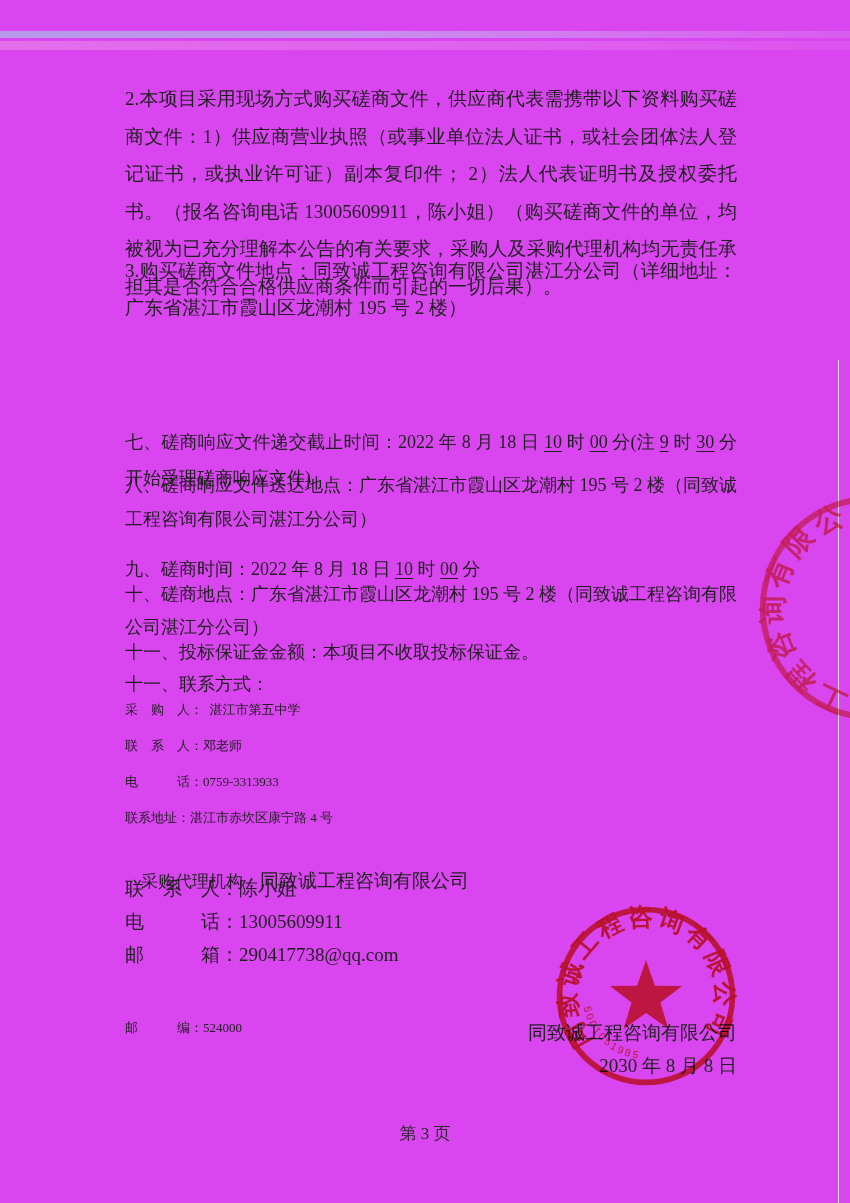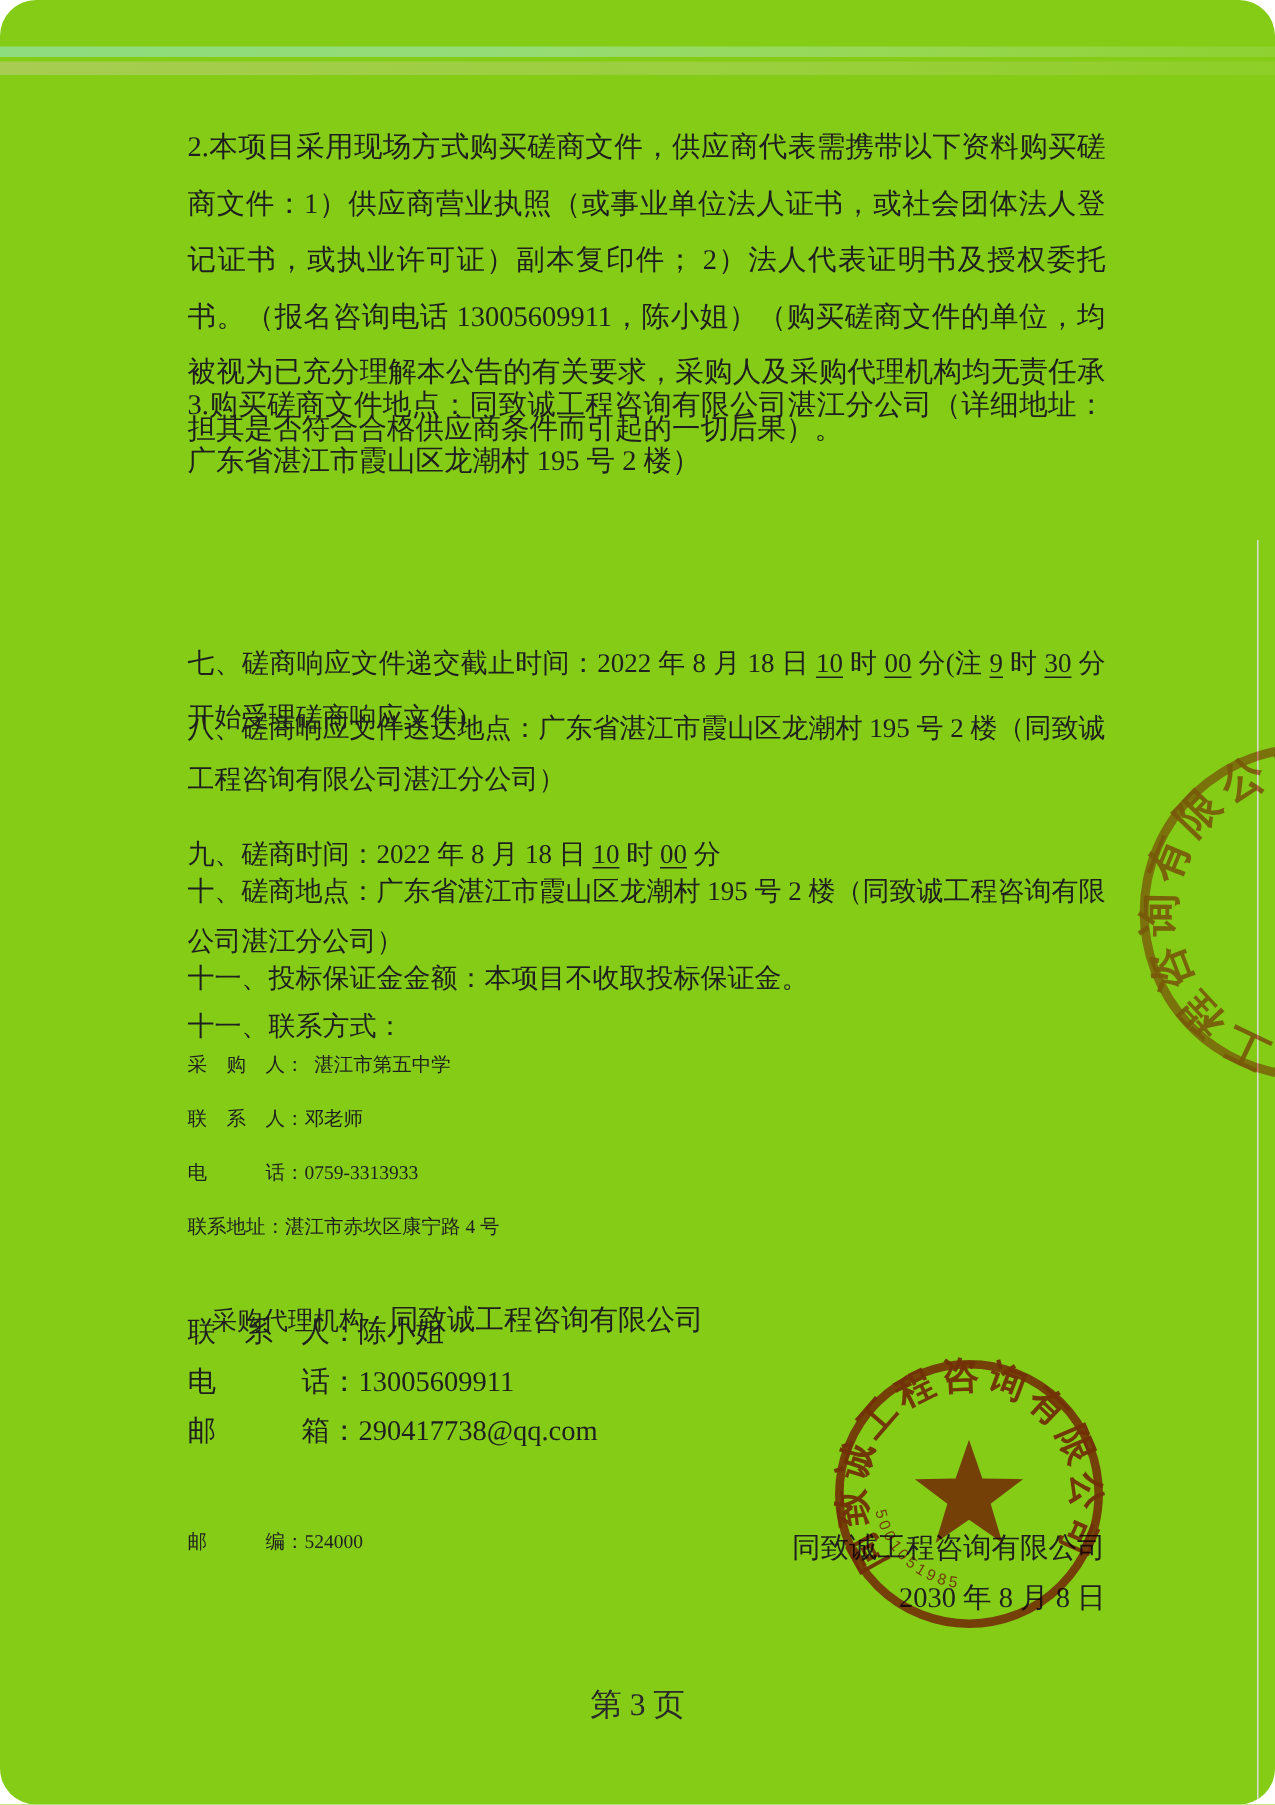--- a/index.html
+++ b/index.html
@@ -1,24 +1,23 @@
 <!DOCTYPE html>
 <html><head>
 <meta charset="utf-8">
 <style>
   html, body { margin: 0; padding: 0; }
   .page {
     position: relative;
     width: 850px;
     height: 1203px;
-    background: #84cc16;
+    background: #d946ef;
     overflow: hidden;
     font-family: "Liberation Serif", "DejaVu Serif", serif;
     color: #1f1f1f;
-    border-radius: 24px;
   }
   
   .band-cyan {
     position: absolute; left: 0; top: 31px; width: 100%; height: 7px;
     background: linear-gradient(to right,
       rgba(150,236,229,0.50), rgba(170,240,234,0.45) 40%,
       rgba(200,246,241,0.28) 70%, rgba(215,248,244,0.12) 100%);
   }
   .band-pink {
     position: absolute; left: 0; top: 41px; width: 100%; height: 9px;
@@ -36,21 +35,21 @@
   .sec-big .sm { font-size: 19px; }
   .sec { font-size: 18px; }
   .u { text-decoration: underline; text-underline-offset: 3px; }
   .contact-line { font-size: 13px; line-height: 36px; white-space: pre; }
   .contact-line2 { font-size: 19px; line-height: 33px; white-space: pre; }
   .agency-line { line-height: 30px; white-space: pre; }
   .agency-line .lbl { font-size: 17px; }
   .agency-line .val { font-size: 19px; }
   .signature { text-align: right; padding-right: 74px; font-size: 19px; line-height: 33px; }
   .footer { position: absolute; left: 0; top: 1122px; width: 100%; text-align: center;
-            font-size: 21px; color: #2a2a2a; }
+            font-size: 17px; color: #2a2a2a; }
   .stamp { position: absolute; mix-blend-mode: multiply; }
   .stamp-main { left: 551px; top: 901px; }
   .stamp-edge { left: 752px; top: 488px; transform: rotate(-100deg); opacity: 0.8; }
 </style>
 </head>
 <body>
 
 <div class="page">
 
   <div class="band-cyan"></div>

